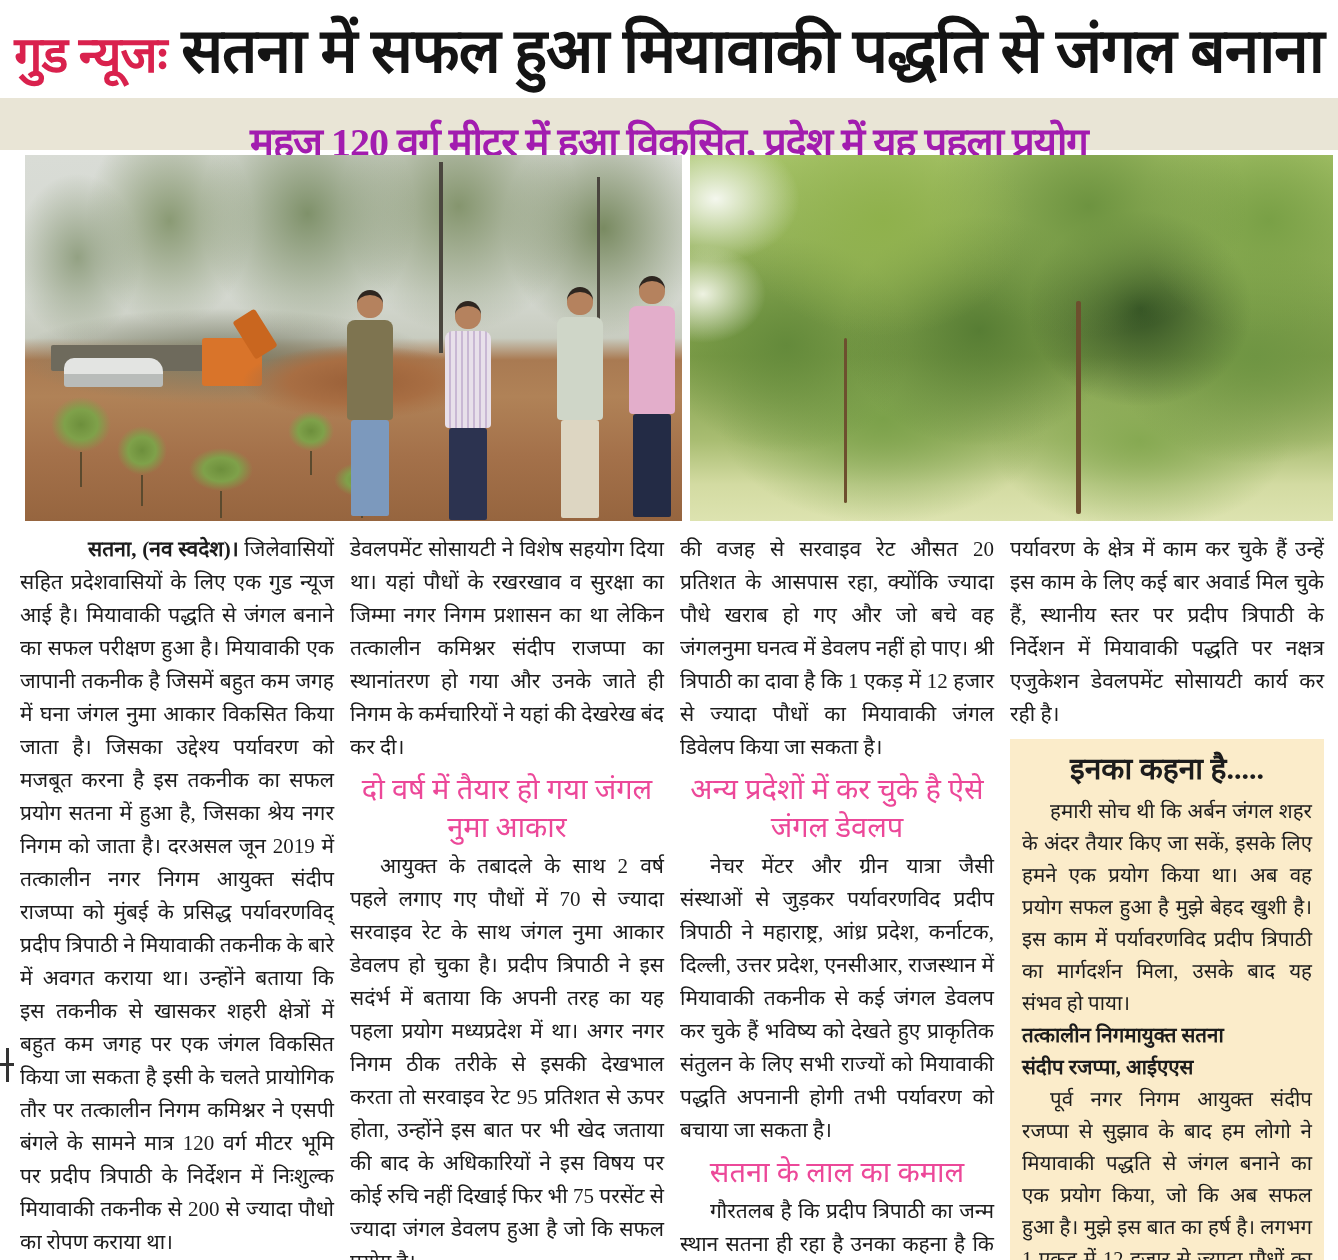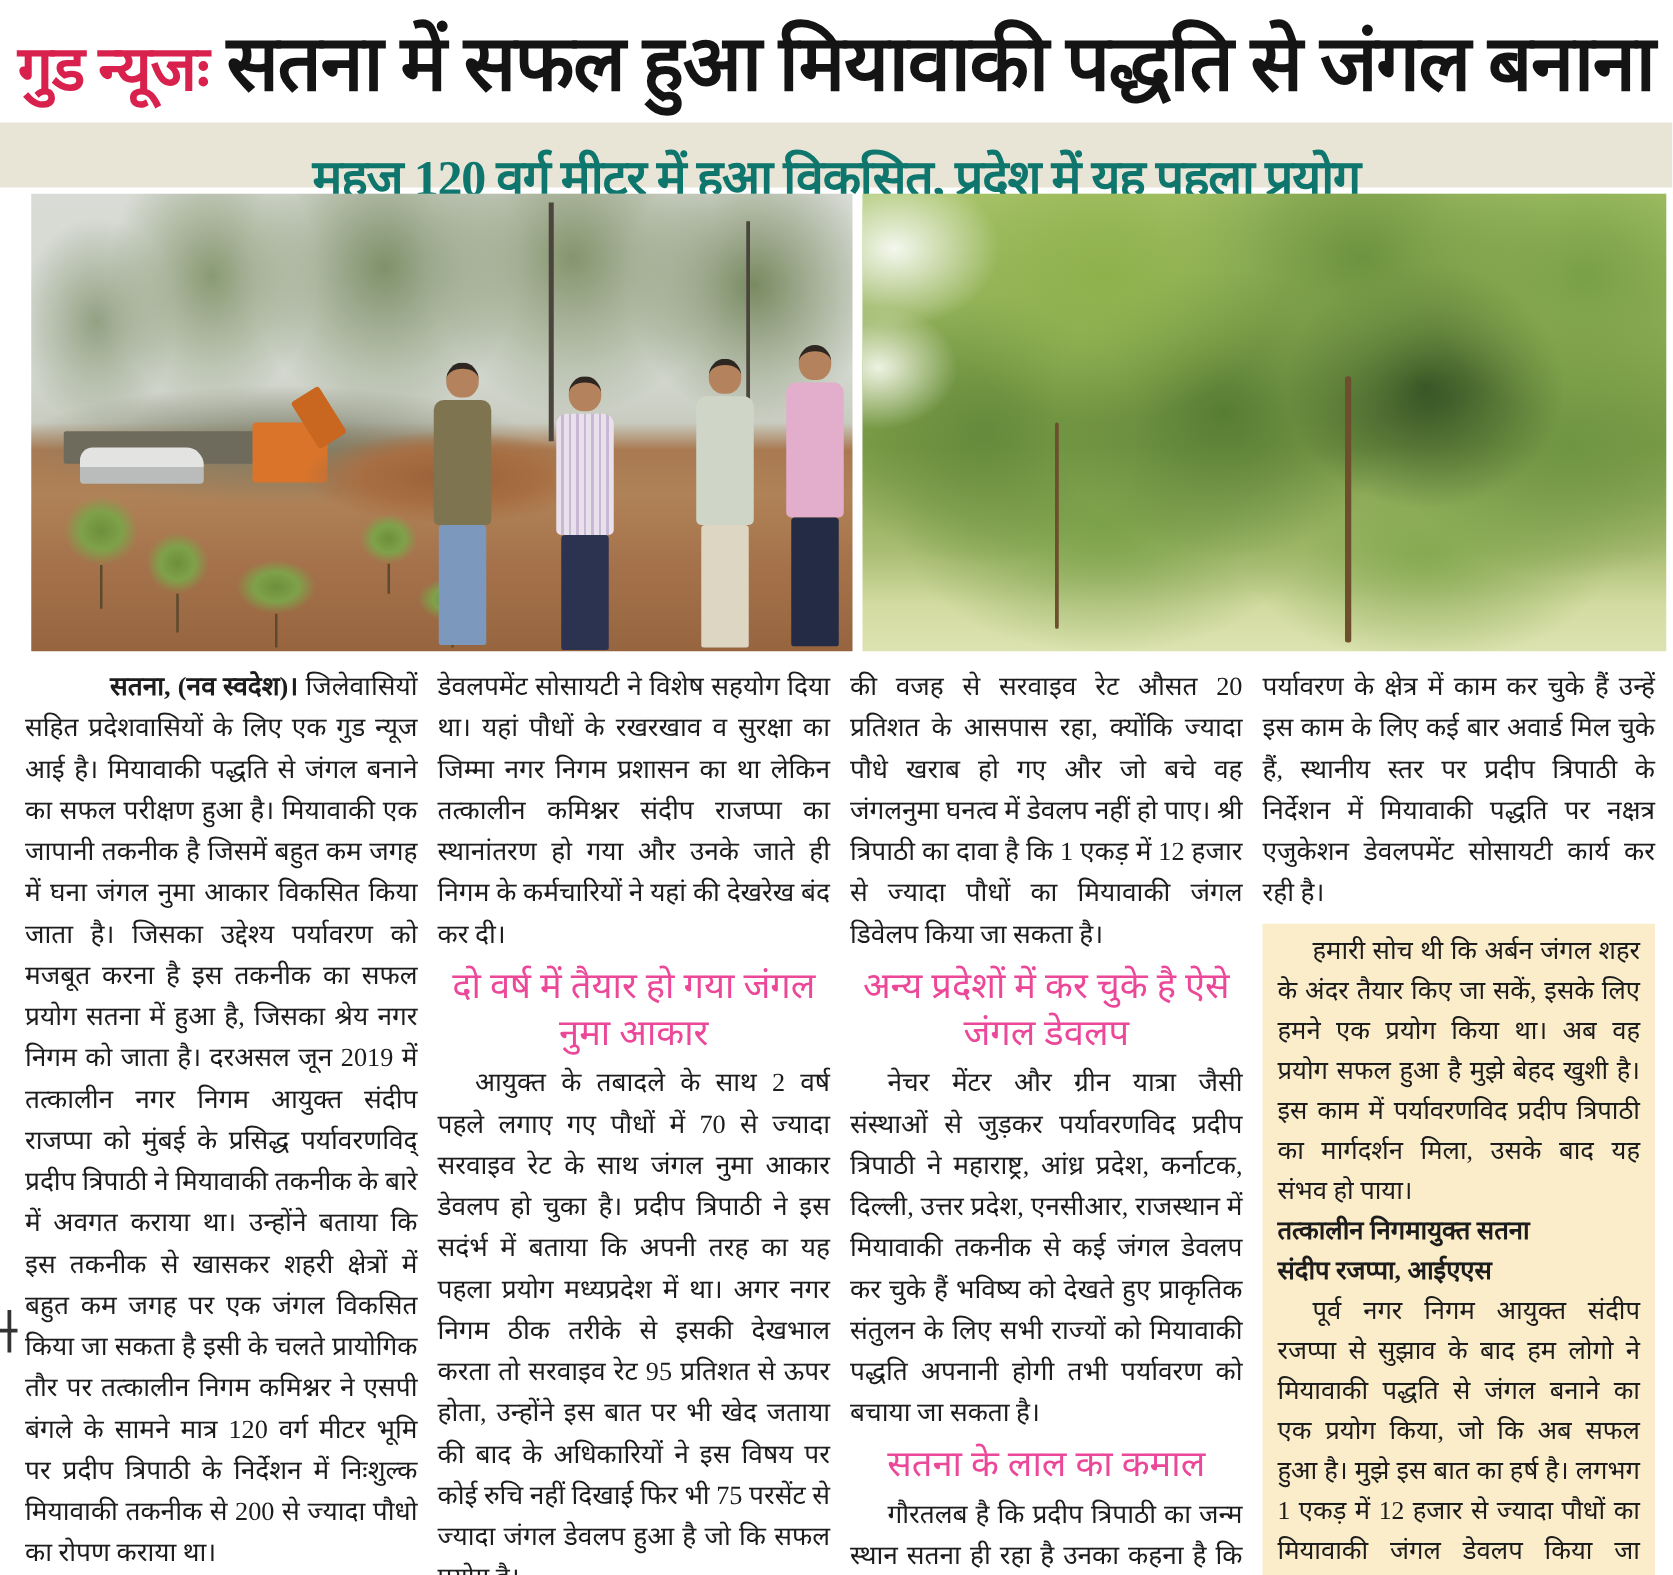--- a/index.html
+++ b/index.html
@@ -22,21 +22,21 @@
   .masthead .headline {
     font-weight: bold; font-size: 62px; letter-spacing: -1px;
     color: #141414; display: inline;
   }
   .subhead-strip {
     margin: 8px 0 0 0; width: 1338px; height: 52px;
     background: #e9e5d6;
     display: flex; align-items: center; justify-content: center;
   }
   .subhead-strip .subheadline {
-    font-weight: bold; font-size: 40px; color: #0f766e; letter-spacing: -1px; margin-top: 33px;
+    font-weight: bold; font-size: 40px; color: #a21caf; letter-spacing: -1px; margin-top: 33px;
   }
 
   
   .photo-row { display: flex; margin: 5px 0 6px 25px; gap: 8px; }
   .photo { position: relative; height: 366px; overflow: hidden; }
   .photo-left {
     width: 657px;
     background:
       radial-gradient(90px 120px at 8% 28%, #93a183 0%, rgba(147,161,131,0) 70%),
       radial-gradient(120px 150px at 22% 18%, #8a9a74 0%, rgba(138,154,116,0) 70%),
@@ -195,20 +195,21 @@
       <p class="cont">की वजह से सरवाइव रेट औसत 20 प्रतिशत के आसपास रहा, क्योंकि ज्यादा पौधे खराब हो गए और जो बचे वह जंगलनुमा घनत्व में डेवलप नहीं हो पाए। श्री त्रिपाठी का दावा है कि 1 एकड़ में 12 हजार से ज्यादा पौधों का मियावाकी जंगल डिवेलप किया जा सकता है।</p>
       <div class="col-subhead">अन्य प्रदेशों में कर चुके है ऐसे जंगल डेवलप</div>
       <p>नेचर मेंटर और ग्रीन यात्रा जैसी संस्थाओं से जुड़कर पर्यावरणविद प्रदीप त्रिपाठी ने महाराष्ट्र, आंध्र प्रदेश, कर्नाटक, दिल्ली, उत्तर प्रदेश, एनसीआर, राजस्थान में मियावाकी तकनीक से कई जंगल डेवलप कर चुके हैं भविष्य को देखते हुए प्राकृतिक संतुलन के लिए सभी राज्यों को मियावाकी पद्धति अपनानी होगी तभी पर्यावरण को बचाया जा सकता है।</p>
       <div class="col-subhead">सतना के लाल का कमाल</div>
       <p>गौरतलब है कि प्रदीप त्रिपाठी का जन्म स्थान सतना ही रहा है उनका कहना है कि स्थानीय प्रशासन, कारपोरेट अथवा प्राइवेट सेक्टर यदि चाहेंगे तो वह मियावाकी जंगल, फ्रूट पार्क इत्यादि डेवलप करने के लिए अपनी सेवाएं देंगे।  पिछले 10 वर्षों से ज्यादा</p>
     </div>
 
     <div class="col">
       <p class="cont">पर्यावरण के क्षेत्र में काम कर चुके हैं उन्हें इस काम के लिए कई बार अवार्ड मिल चुके हैं, स्थानीय स्तर पर प्रदीप त्रिपाठी के निर्देशन में मियावाकी पद्धति पर नक्षत्र एजुकेशन डेवलपमेंट सोसायटी कार्य कर रही है।</p>
       <div class="quote-box">
+        <div class="box-title">इनका कहना है.....</div>
         <p>हमारी सोच थी कि अर्बन जंगल शहर के अंदर तैयार किए जा सकें, इसके लिए हमने एक प्रयोग किया था। अब वह प्रयोग सफल हुआ है मुझे बेहद खुशी है। इस काम में पर्यावरणविद प्रदीप त्रिपाठी का मार्गदर्शन मिला, उसके बाद यह संभव हो पाया।</p>
         <p class="attribution">तत्कालीन निगमायुक्त सतना</p>
         <p class="attribution">संदीप रजप्पा, आईएएस</p>
         <p>पूर्व नगर निगम आयुक्त संदीप रजप्पा से सुझाव के बाद हम लोगो ने मियावाकी पद्धति से जंगल बनाने का एक प्रयोग किया, जो कि अब सफल हुआ है। मुझे इस बात का हर्ष है। लगभग 1 एकड़ में 12 हजार से ज्यादा पौधों का मियावाकी जंगल डेवलप किया जा सकता है। प्रयास होगा कि नगर निगम के सहयोग से और भी मियावाकी जंगल विकसित किया जा सके।</p>
 
       </div>
     </div>
 
   </div>
 

